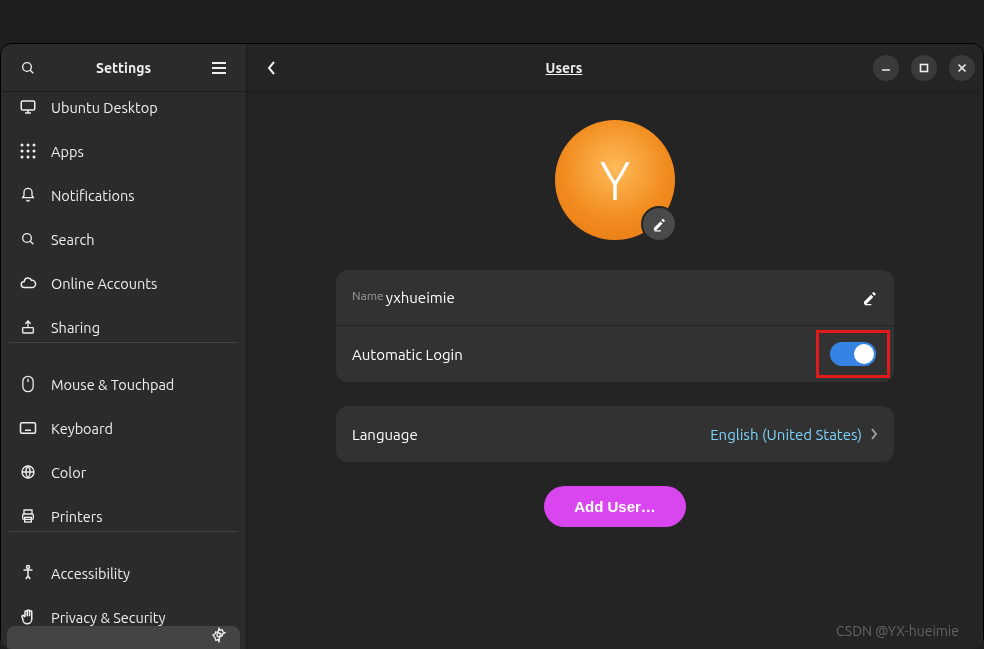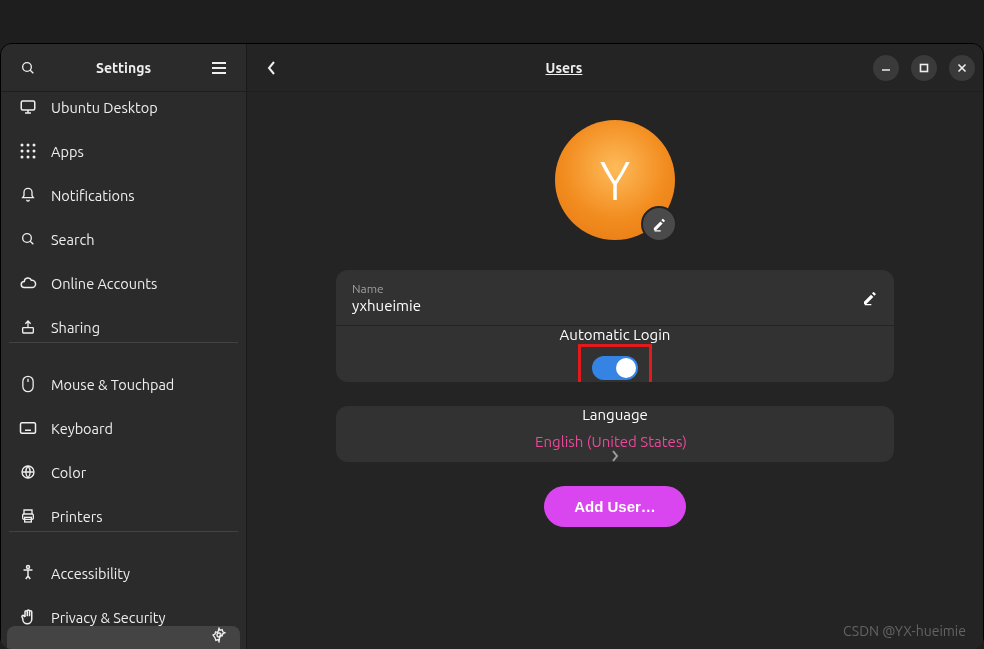--- a/index.html
+++ b/index.html
@@ -51,26 +51,26 @@
 .avatar-edit {
   position: absolute; right: -2px; bottom: -2px;
   width: 36px; height: 36px; border-radius: 50%;
   background: #4a4a4a; border: 2px solid #242424;
   display: flex; align-items: center; justify-content: center;
   cursor: pointer; color:#fff;
 }
 
 .card { width: 558px; background: #323232; border-radius: 12px; overflow: hidden; margin-bottom: 24px; }
 .row { display: flex; align-items: center; padding: 0 16px; min-height: 56px; border-bottom: 1px solid #242424; cursor: pointer; }
-.row:last-child { border-bottom: none; flex-direction: column; }
+.row:last-child { border-bottom: none; }
 .row .lbl { font-size: 15px; color: #fff; }
 .row .sublabel { font-size: 12px; color: #9e9e9e; }
-.row .stack { display: flex; flex-direction: column; gap: 2px; padding: 10px 0; }
+.row .stack { display: flex; flex-direction: row; gap: 2px; padding: 10px 0; }
 .row .spacer { flex: 1; }
-.row .val { font-size: 15px; color: #ec4899; margin-right: 8px; }
+.row .val { font-size: 15px; color: #7dd3fc; margin-right: 8px; }
 .row .chev { color: #9e9e9e; }
 .row .pw-dots { color: #9e9e9e; letter-spacing: 1px; font-size: 10px; margin-right: 8px; }
 .row .edit-ico { color: #fff; }
 
 .toggle-wrap { position: relative; padding: 2px; }
 .toggle-hi { position: absolute; inset: -10px -12px; border: 3px solid #e11b1b; pointer-events: none; }
 .toggle {
   width: 46px; height: 24px; border-radius: 14px;
   background: #3584e4; position: relative; cursor: pointer;
 }
@@ -79,21 +79,21 @@
   width: 20px; height: 20px; border-radius: 50%; background: #fff;
 }
 
 .add-btn {
   background: #d946ef; color: #fff;
   font-size: 15px; font-weight: 600;
   border: none; border-radius: 22px;
   padding: 12px 30px; cursor: pointer;
 }
 
-.watermark { position: absolute; right: 18px; bottom: 10px; color: #868686; font-size: 14px; opacity: .65; pointer-events:none;}
+.watermark { position: absolute; right: 25px; bottom: 10px; color: #868686; font-size: 14px; opacity: .65; pointer-events:none;}
 
 svg { display:block; }
 </style>
 </head>
 <body>
 
 <div class="window">
 
   <aside class="sidebar">
     <div class="sidebar-header">

